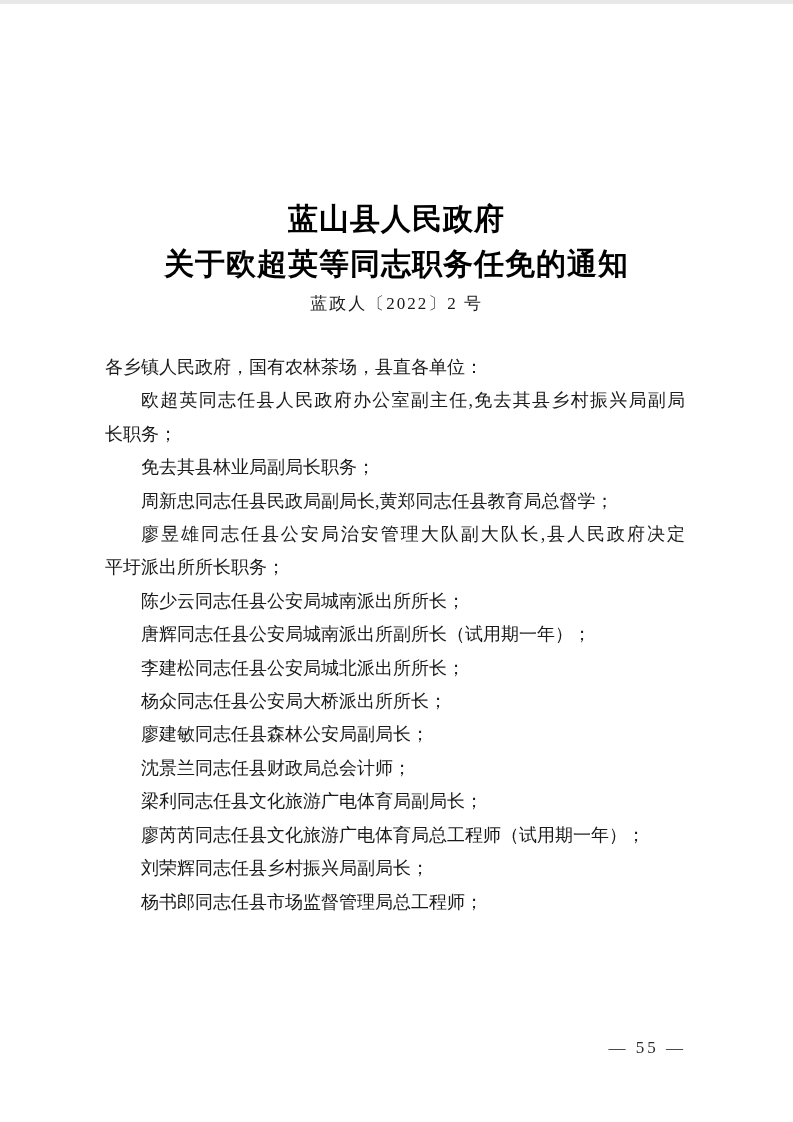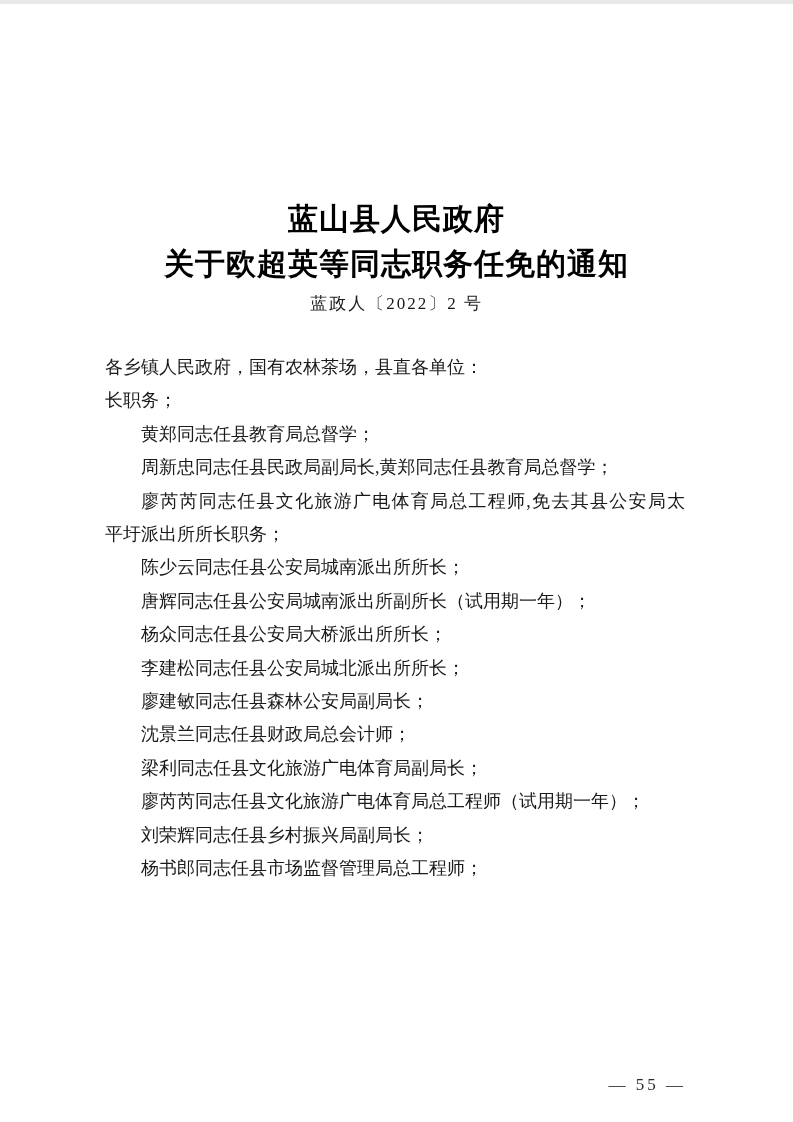--- a/index.html
+++ b/index.html
@@ -58,21 +58,21 @@
   .line.indent {
     text-indent: 2em;
   }
   .line.fill {
     text-align: justify;
     text-align-last: justify;
     text-justify: inter-character;
   }
   .page-number {
     position: absolute;
-    top: 1069px;
+    top: 1032px;
     left: 0;
     right: 107px;
     text-align: right;
     font-family: "Liberation Serif", "DejaVu Serif", serif;
     font-size: 17px;
     line-height: 24px;
     letter-spacing: 3px;
     color: #2b2b2b;
   }
 </style>
@@ -86,38 +86,39 @@
     <div>关于欧超英等同志职务任免的通知</div>
   </div>
 
   <div class="doc-number">蓝政人〔2022〕2 号</div>
 
   <div class="body-text">
 
       <div class="line">各乡镇人民政府，国有农林茶场，县直各单位：</div>
 
 
+      <div class="line indent fill">欧超英同志任县人民政府办公室副主任,免去其县乡村振兴局副局</div>
 
       <div class="line">长职务；</div>
 
-      <div class="line indent">黄郑同志任县教育局总督学；</div>
+      <div class="line indent">免去其县林业局副局长职务；</div>
 
       <div class="line indent">周新忠同志任县民政局副局长,黄郑同志任县教育局总督学；</div>
 
-      <div class="line indent fill">廖芮芮同志任县文化旅游广电体育局总工程师,免去其县公安局太</div>
+      <div class="line indent fill">廖昱雄同志任县公安局治安管理大队副大队长,县人民政府决定</div>
 
       <div class="line">平圩派出所所长职务；</div>
 
       <div class="line indent">陈少云同志任县公安局城南派出所所长；</div>
 
       <div class="line indent">唐辉同志任县公安局城南派出所副所长（试用期一年）；</div>
 
+      <div class="line indent">李建松同志任县公安局城北派出所所长；</div>
+
       <div class="line indent">杨众同志任县公安局大桥派出所所长；</div>
-
-      <div class="line indent">李建松同志任县公安局城北派出所所长；</div>
 
 
       <div class="line indent">廖建敏同志任县森林公安局副局长；</div>
 
       <div class="line indent">沈景兰同志任县财政局总会计师；</div>
 
       <div class="line indent">梁利同志任县文化旅游广电体育局副局长；</div>
 
       <div class="line indent">廖芮芮同志任县文化旅游广电体育局总工程师（试用期一年）；</div>
 

